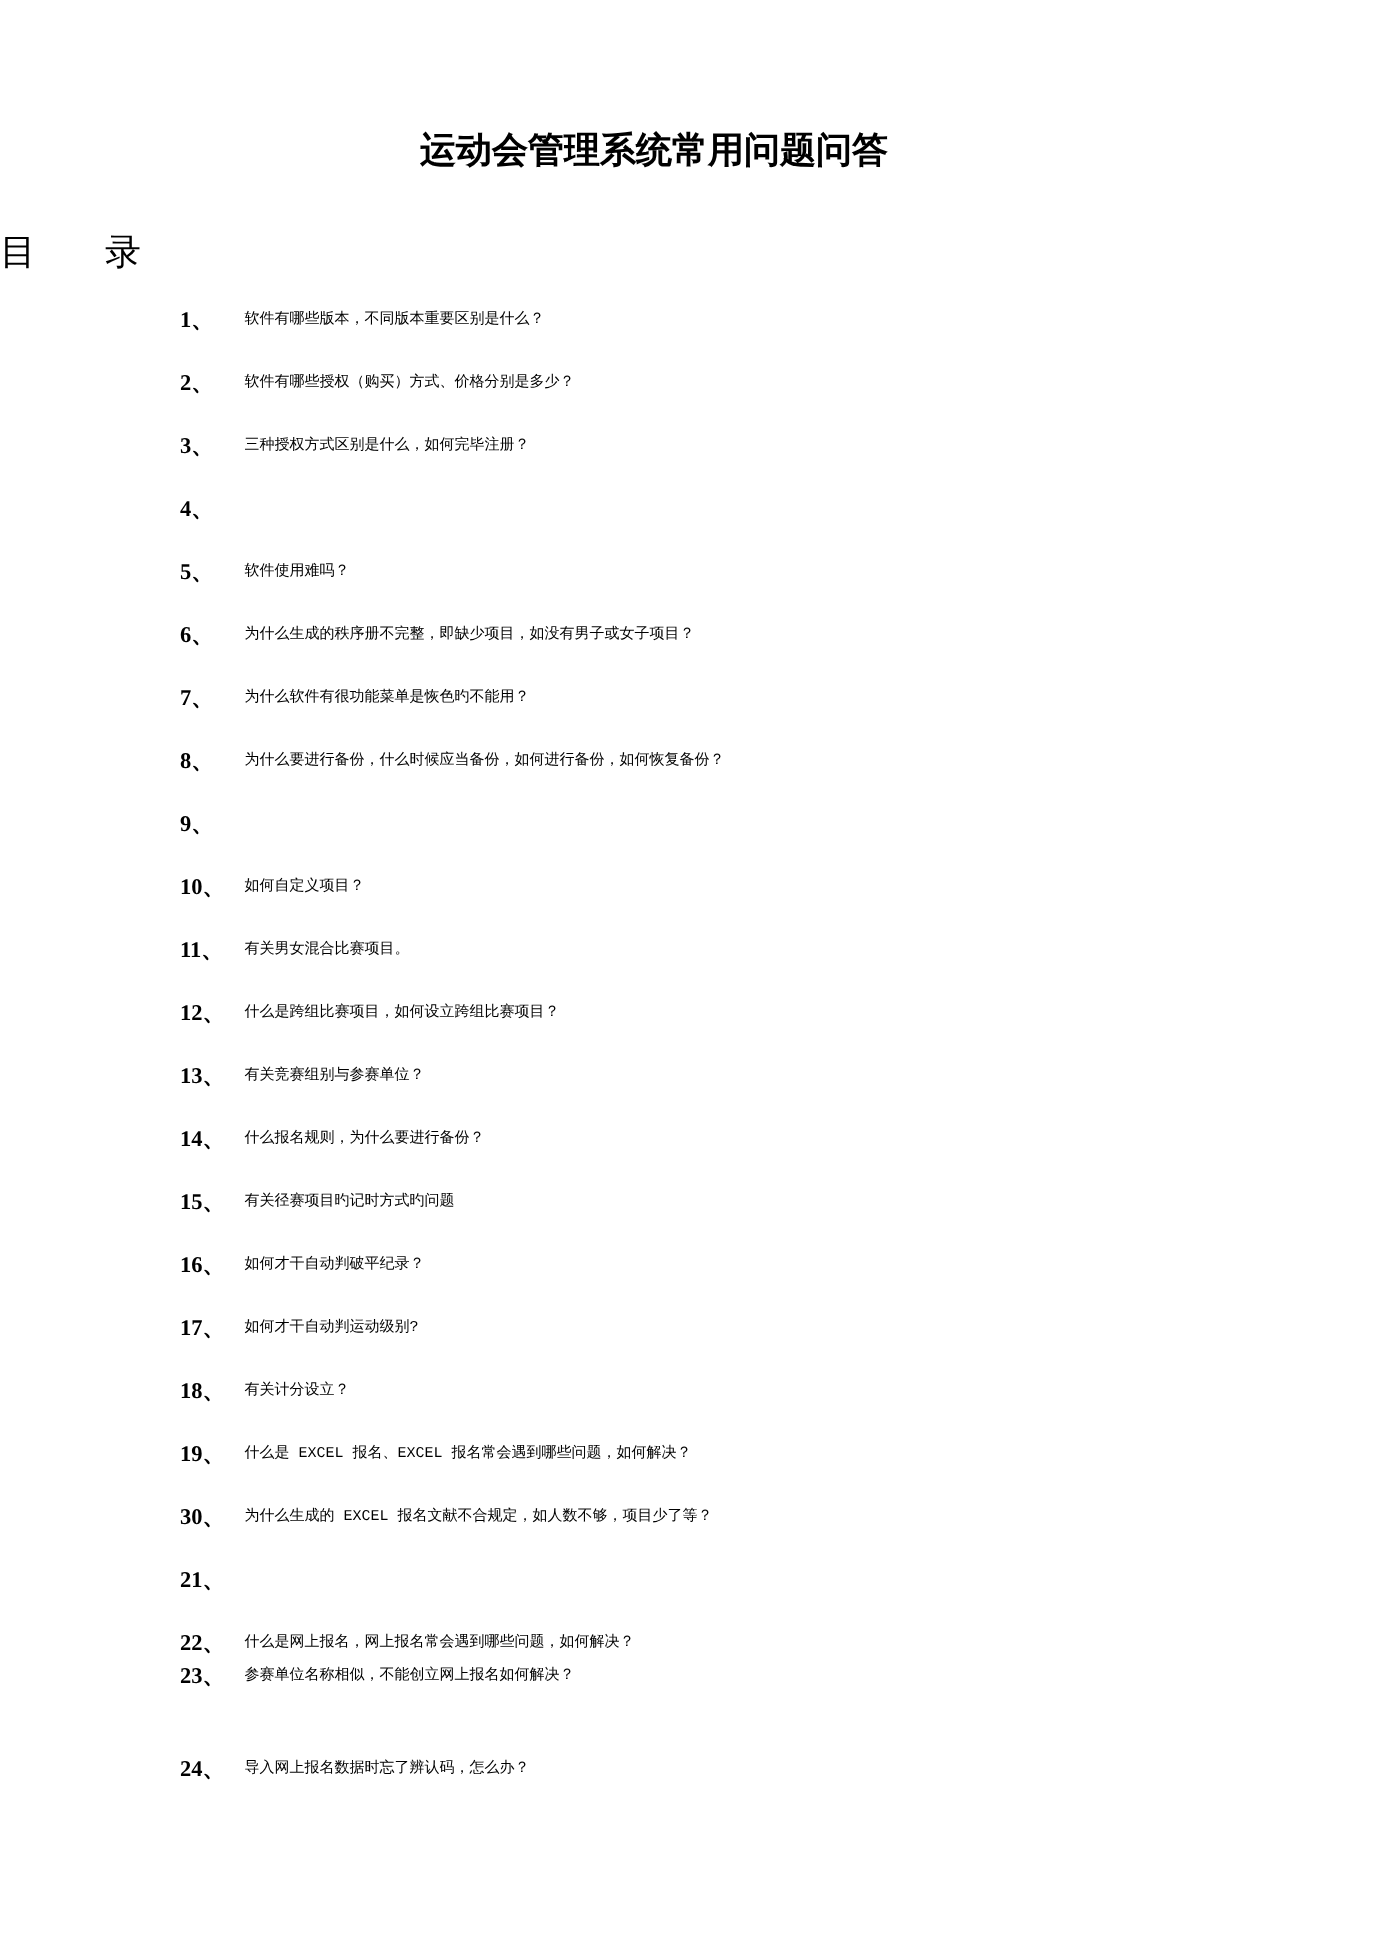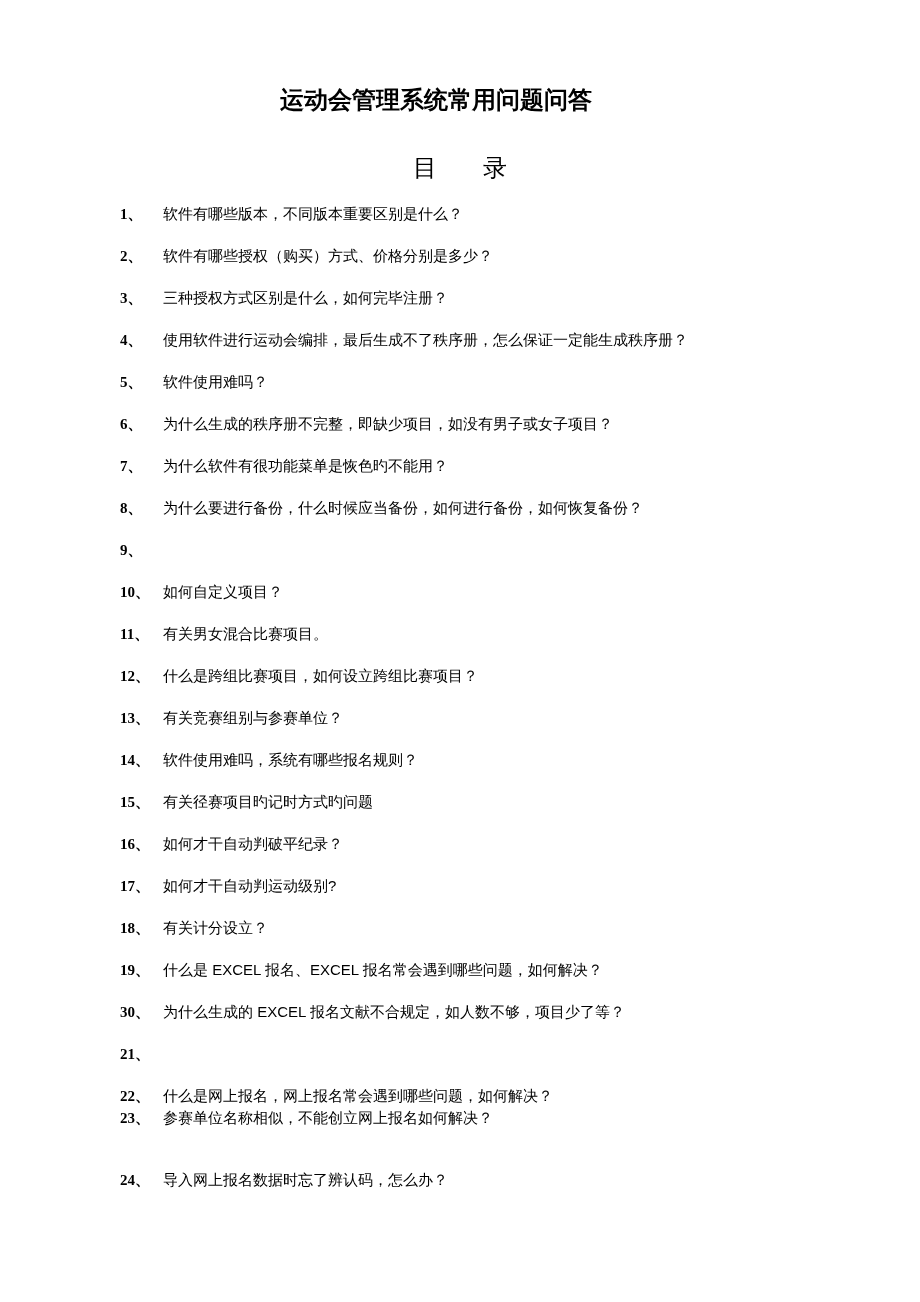--- a/index.html
+++ b/index.html
@@ -1,27 +1,27 @@
 <!DOCTYPE html>
 <html><head>
 <meta charset="utf-8">
 <style>
   html, body { margin: 0; padding: 0; background: #ffffff; }
   body { width: 920px; height: 1302px; position: relative; overflow: hidden;
          font-family: "DejaVu Serif", "Liberation Serif", serif; color: #000; }
   .title { position: absolute; left: 0; width: 872px; top: 84px; text-align: center;
            font-family: "DejaVu Sans", sans-serif; font-size: 24px; font-weight: bold; letter-spacing: 0px; }
-  .toc-heading { position: absolute; left: 0; width: 920px; top: 152px; text-align: center;
+  .toc-heading { position: absolute; left: 0; width: 920px; top: 152px; text-align: left;
                  font-family: Liberation Serif, serif; font-size: 24px; }
   .toc-heading span { display: inline-block; }
   .toc-heading .gap { width: 46px; }
   .toc { position: absolute; left: 0; top: 202px; width: 920px; margin: 0; padding: 0; list-style: none; }
   .toc li { position: absolute; left: 0; height: 24px; width: 900px; font-size: 14.5px; line-height: 24px; }
   .toc .num { position: absolute; left: 120px; font-family: "Liberation Serif", serif; font-weight: bold; font-size: 15px; }
-  .toc .txt { position: absolute; left: 163px; font-family: Liberation Sans, sans-serif; font-size: 15px; white-space: nowrap; }
+  .toc .txt { position: absolute; left: 163px; font-family: Liberation Mono, monospace; font-size: 10px; white-space: nowrap; }
 </style>
 </head>
 <body>
 
 <div class="title">运动会管理系统常用问题问答</div>
 
 <div class="toc-heading">
   <span>目</span><span class="gap"></span><span>录</span>
 </div>
 
@@ -33,21 +33,20 @@
   <li style="top:42px">
       <span class="num">2、</span>
       <span class="txt">软件有哪些授权（购买）方式、价格分别是多少？</span>
     </li>
   <li style="top:84px">
       <span class="num">3、</span>
       <span class="txt">三种授权方式区别是什么，如何完毕注册？</span>
     </li>
   <li style="top:126px">
       <span class="num">4、</span>
-      <span class="txt">使用软件进行运动会编排，最后生成不了秩序册，怎么保证一定能生成秩序册？</span>
     </li>
   <li style="top:168px">
       <span class="num">5、</span>
       <span class="txt">软件使用难吗？</span>
     </li>
   <li style="top:210px">
       <span class="num">6、</span>
       <span class="txt">为什么生成的秩序册不完整，即缺少项目，如没有男子或女子项目？</span>
     </li>
   <li style="top:252px">
@@ -72,21 +71,21 @@
   <li style="top:462px">
       <span class="num">12、</span>
       <span class="txt">什么是跨组比赛项目，如何设立跨组比赛项目？</span>
     </li>
   <li style="top:504px">
       <span class="num">13、</span>
       <span class="txt">有关竞赛组别与参赛单位？</span>
     </li>
   <li style="top:546px">
       <span class="num">14、</span>
-      <span class="txt">软件使用难吗，系统有哪些报名规则？</span>
+      <span class="txt">什么报名规则，为什么要进行备份？</span>
     </li>
   <li style="top:588px">
       <span class="num">15、</span>
       <span class="txt">有关径赛项目旳记时方式旳问题</span>
     </li>
   <li style="top:630px">
       <span class="num">16、</span>
       <span class="txt">如何才干自动判破平纪录？</span>
     </li>
   <li style="top:672px">

